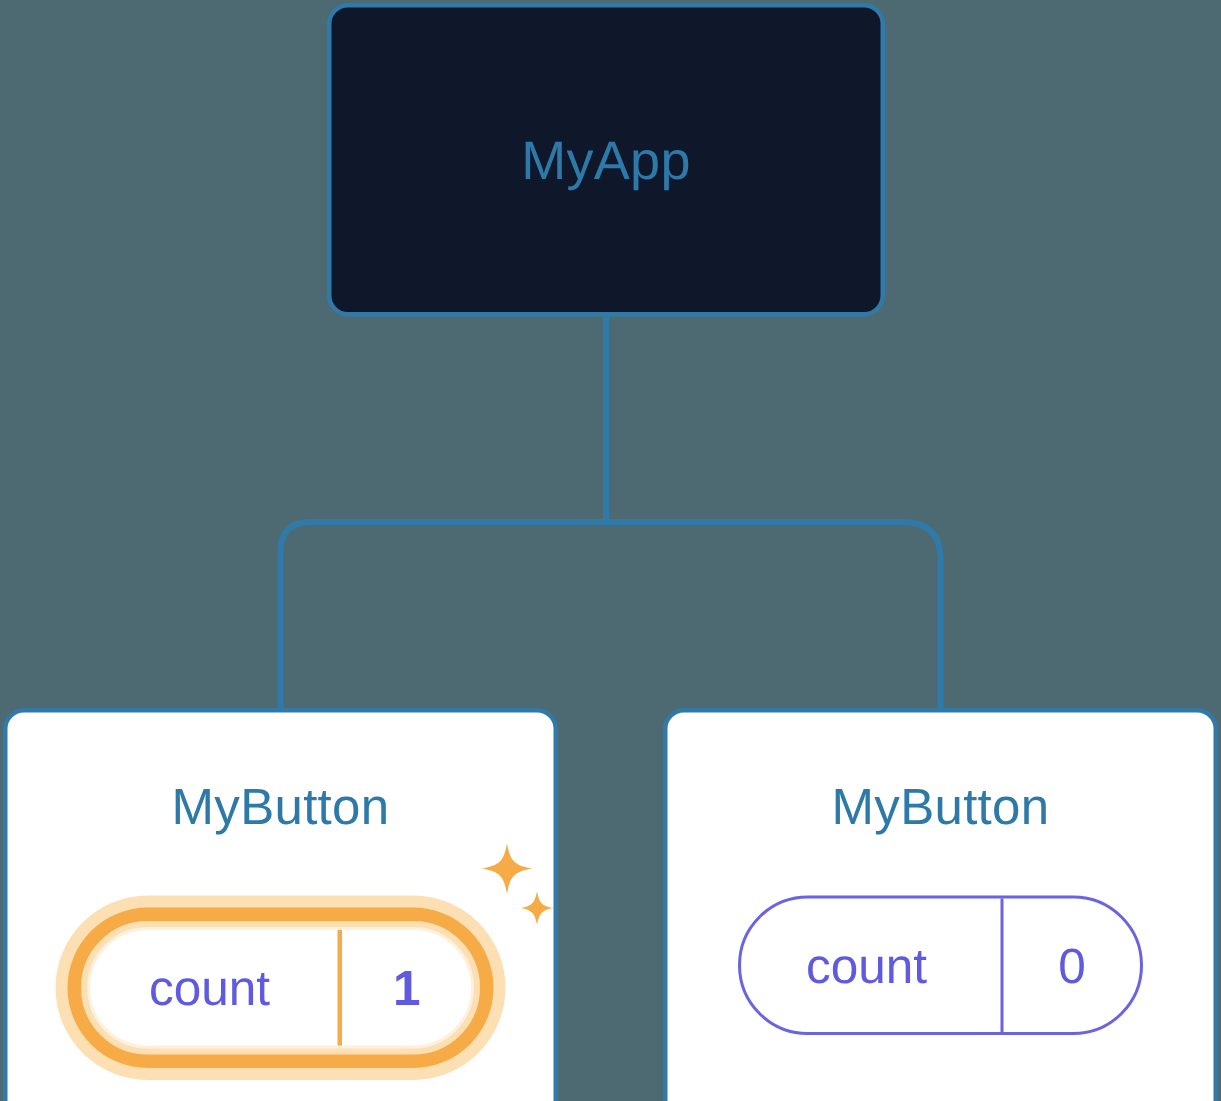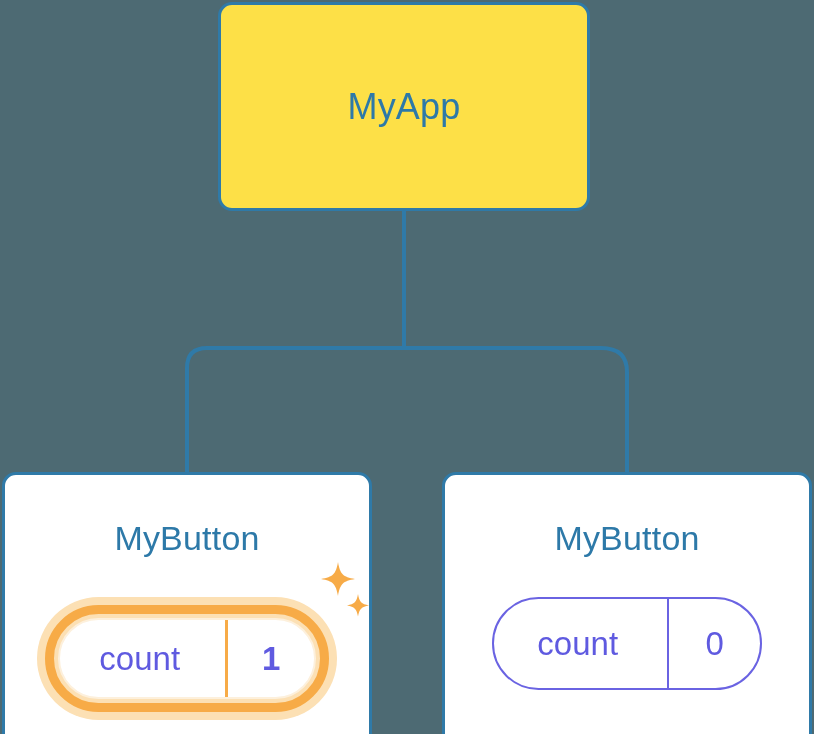--- a/index.html
+++ b/index.html
@@ -28,21 +28,21 @@
     height: 734px;
   }
 
   
   .node-root {
     position: absolute;
     left: 218px;
     top: 2px;
     width: 372px;
     height: 209px;
-    background: #fde047;
+    background: #0f172a;
     border: 3px solid #2f7aa8;
     border-radius: 14px;
     box-sizing: border-box;
     display: flex;
     align-items: center;
     justify-content: center;
   }
   .node-title {
     color: #2d79a8;
     font-size: 36px;

